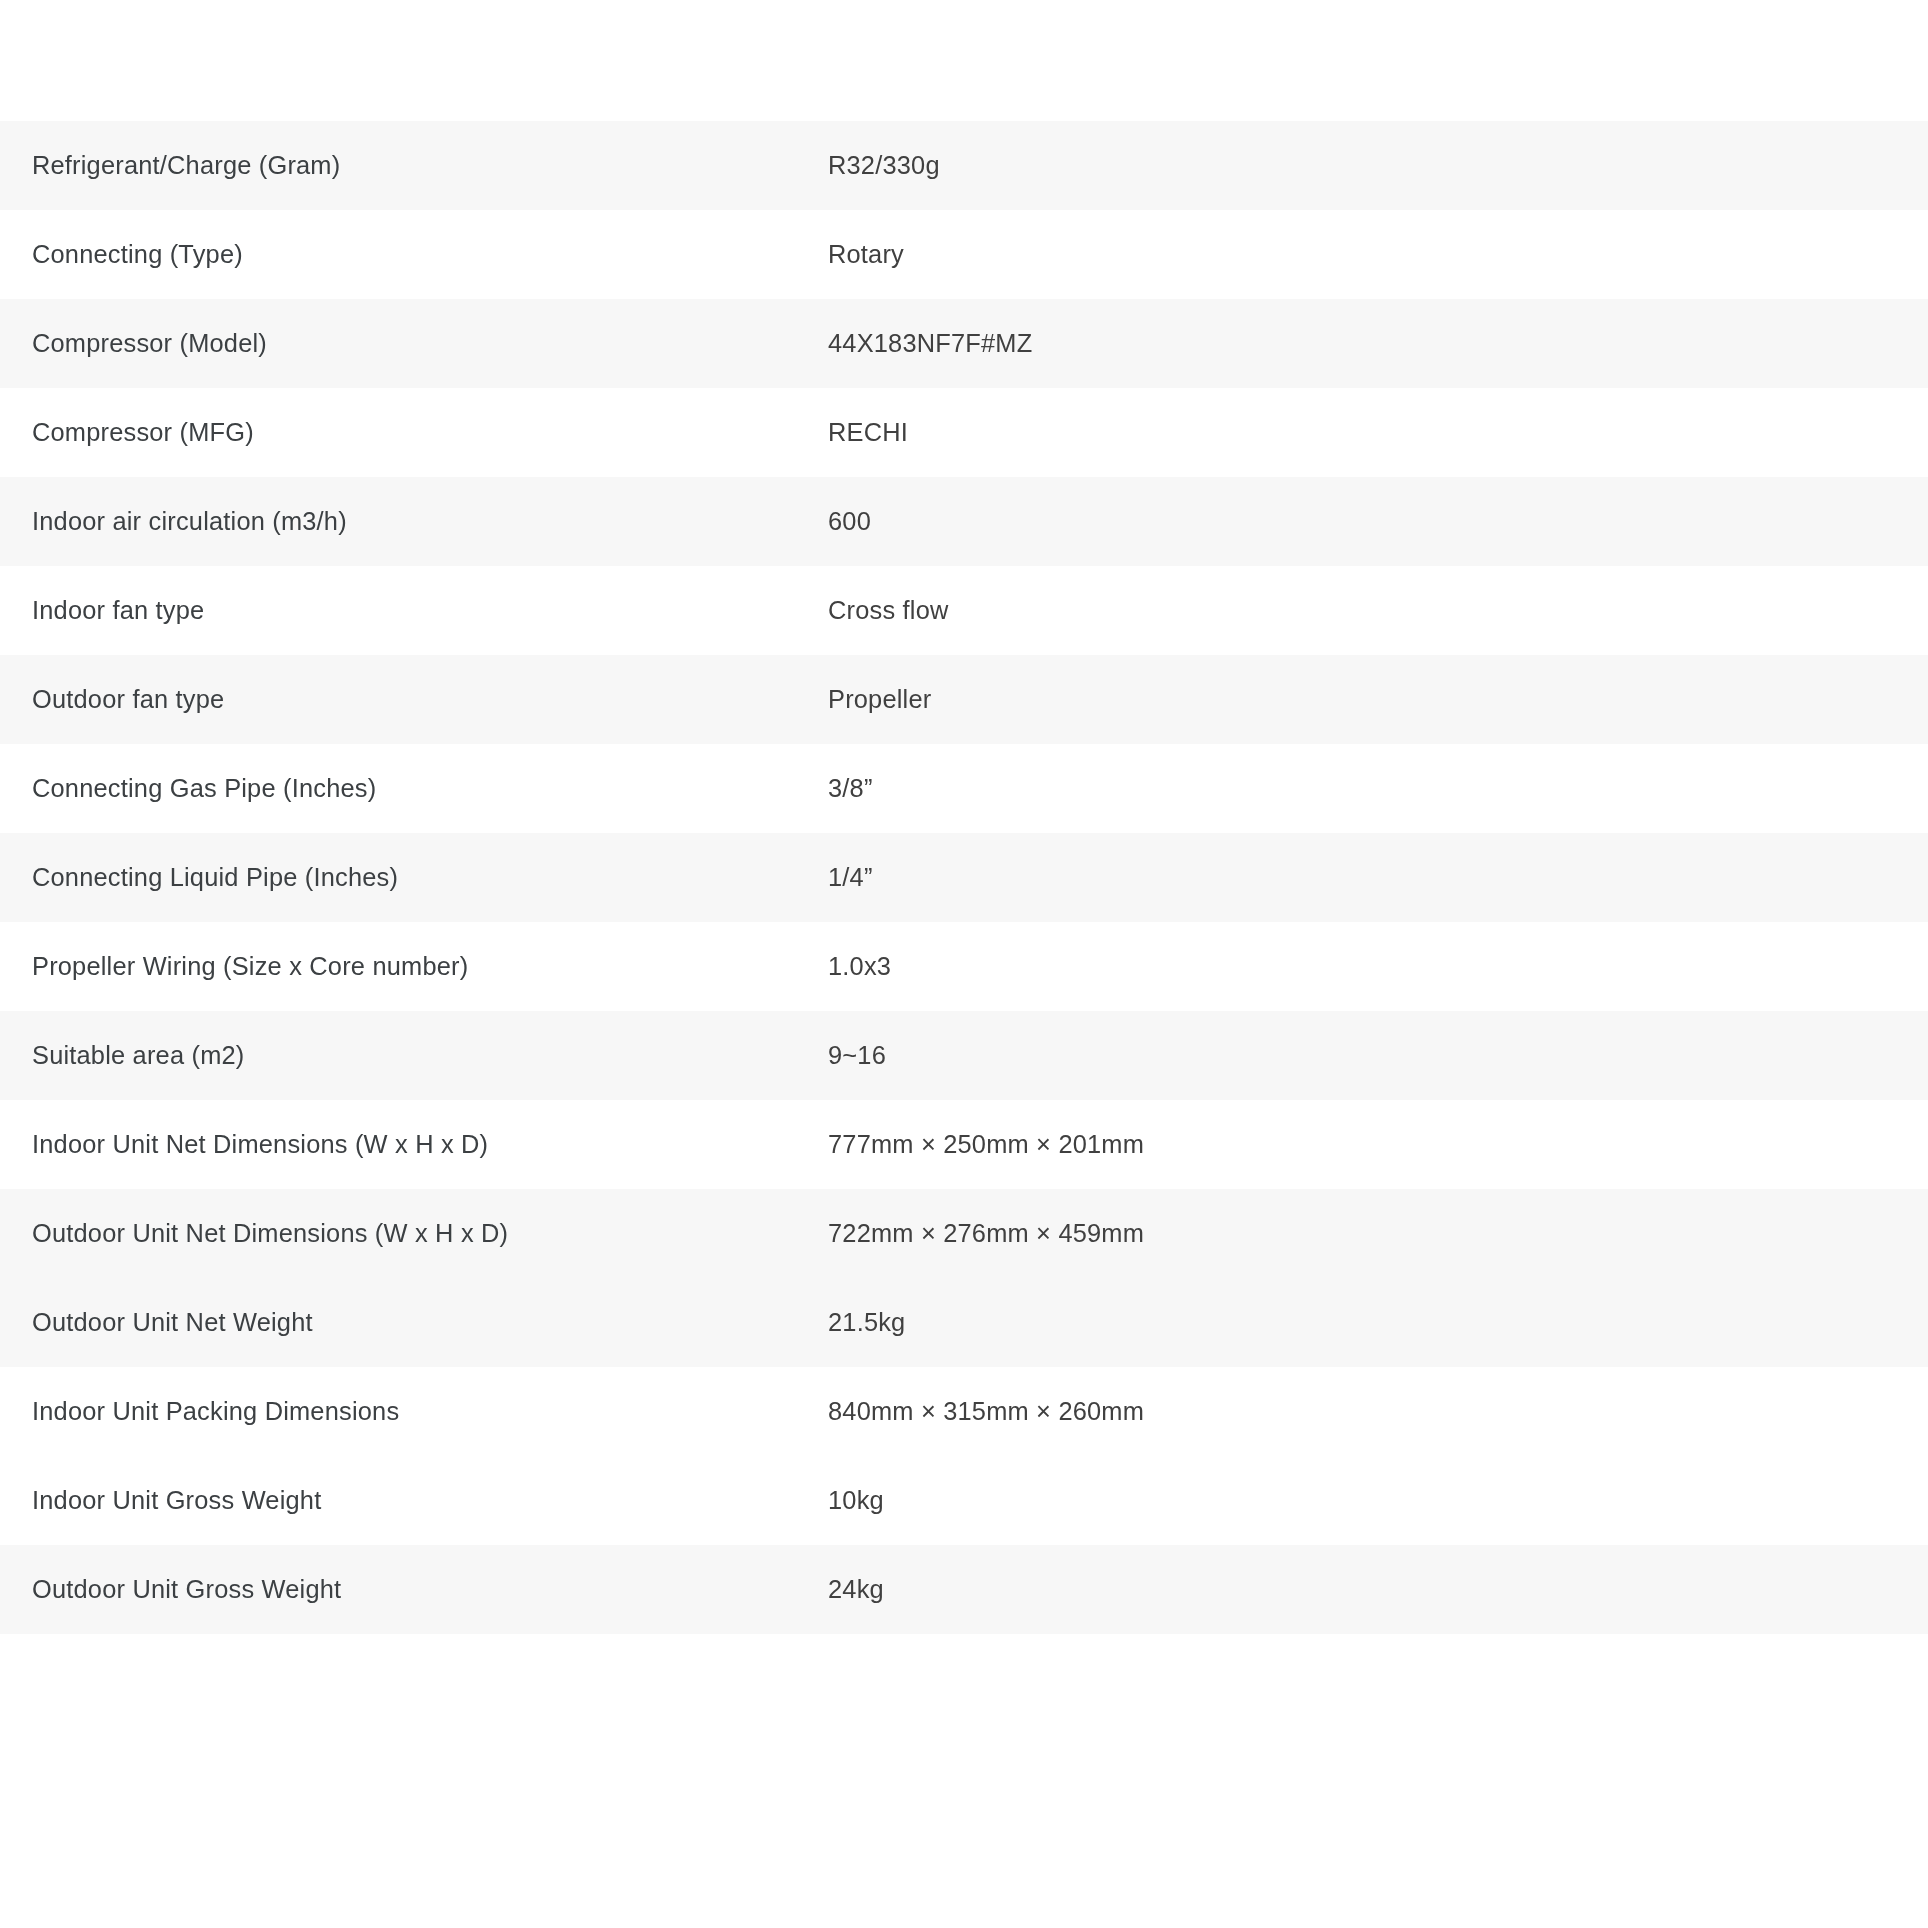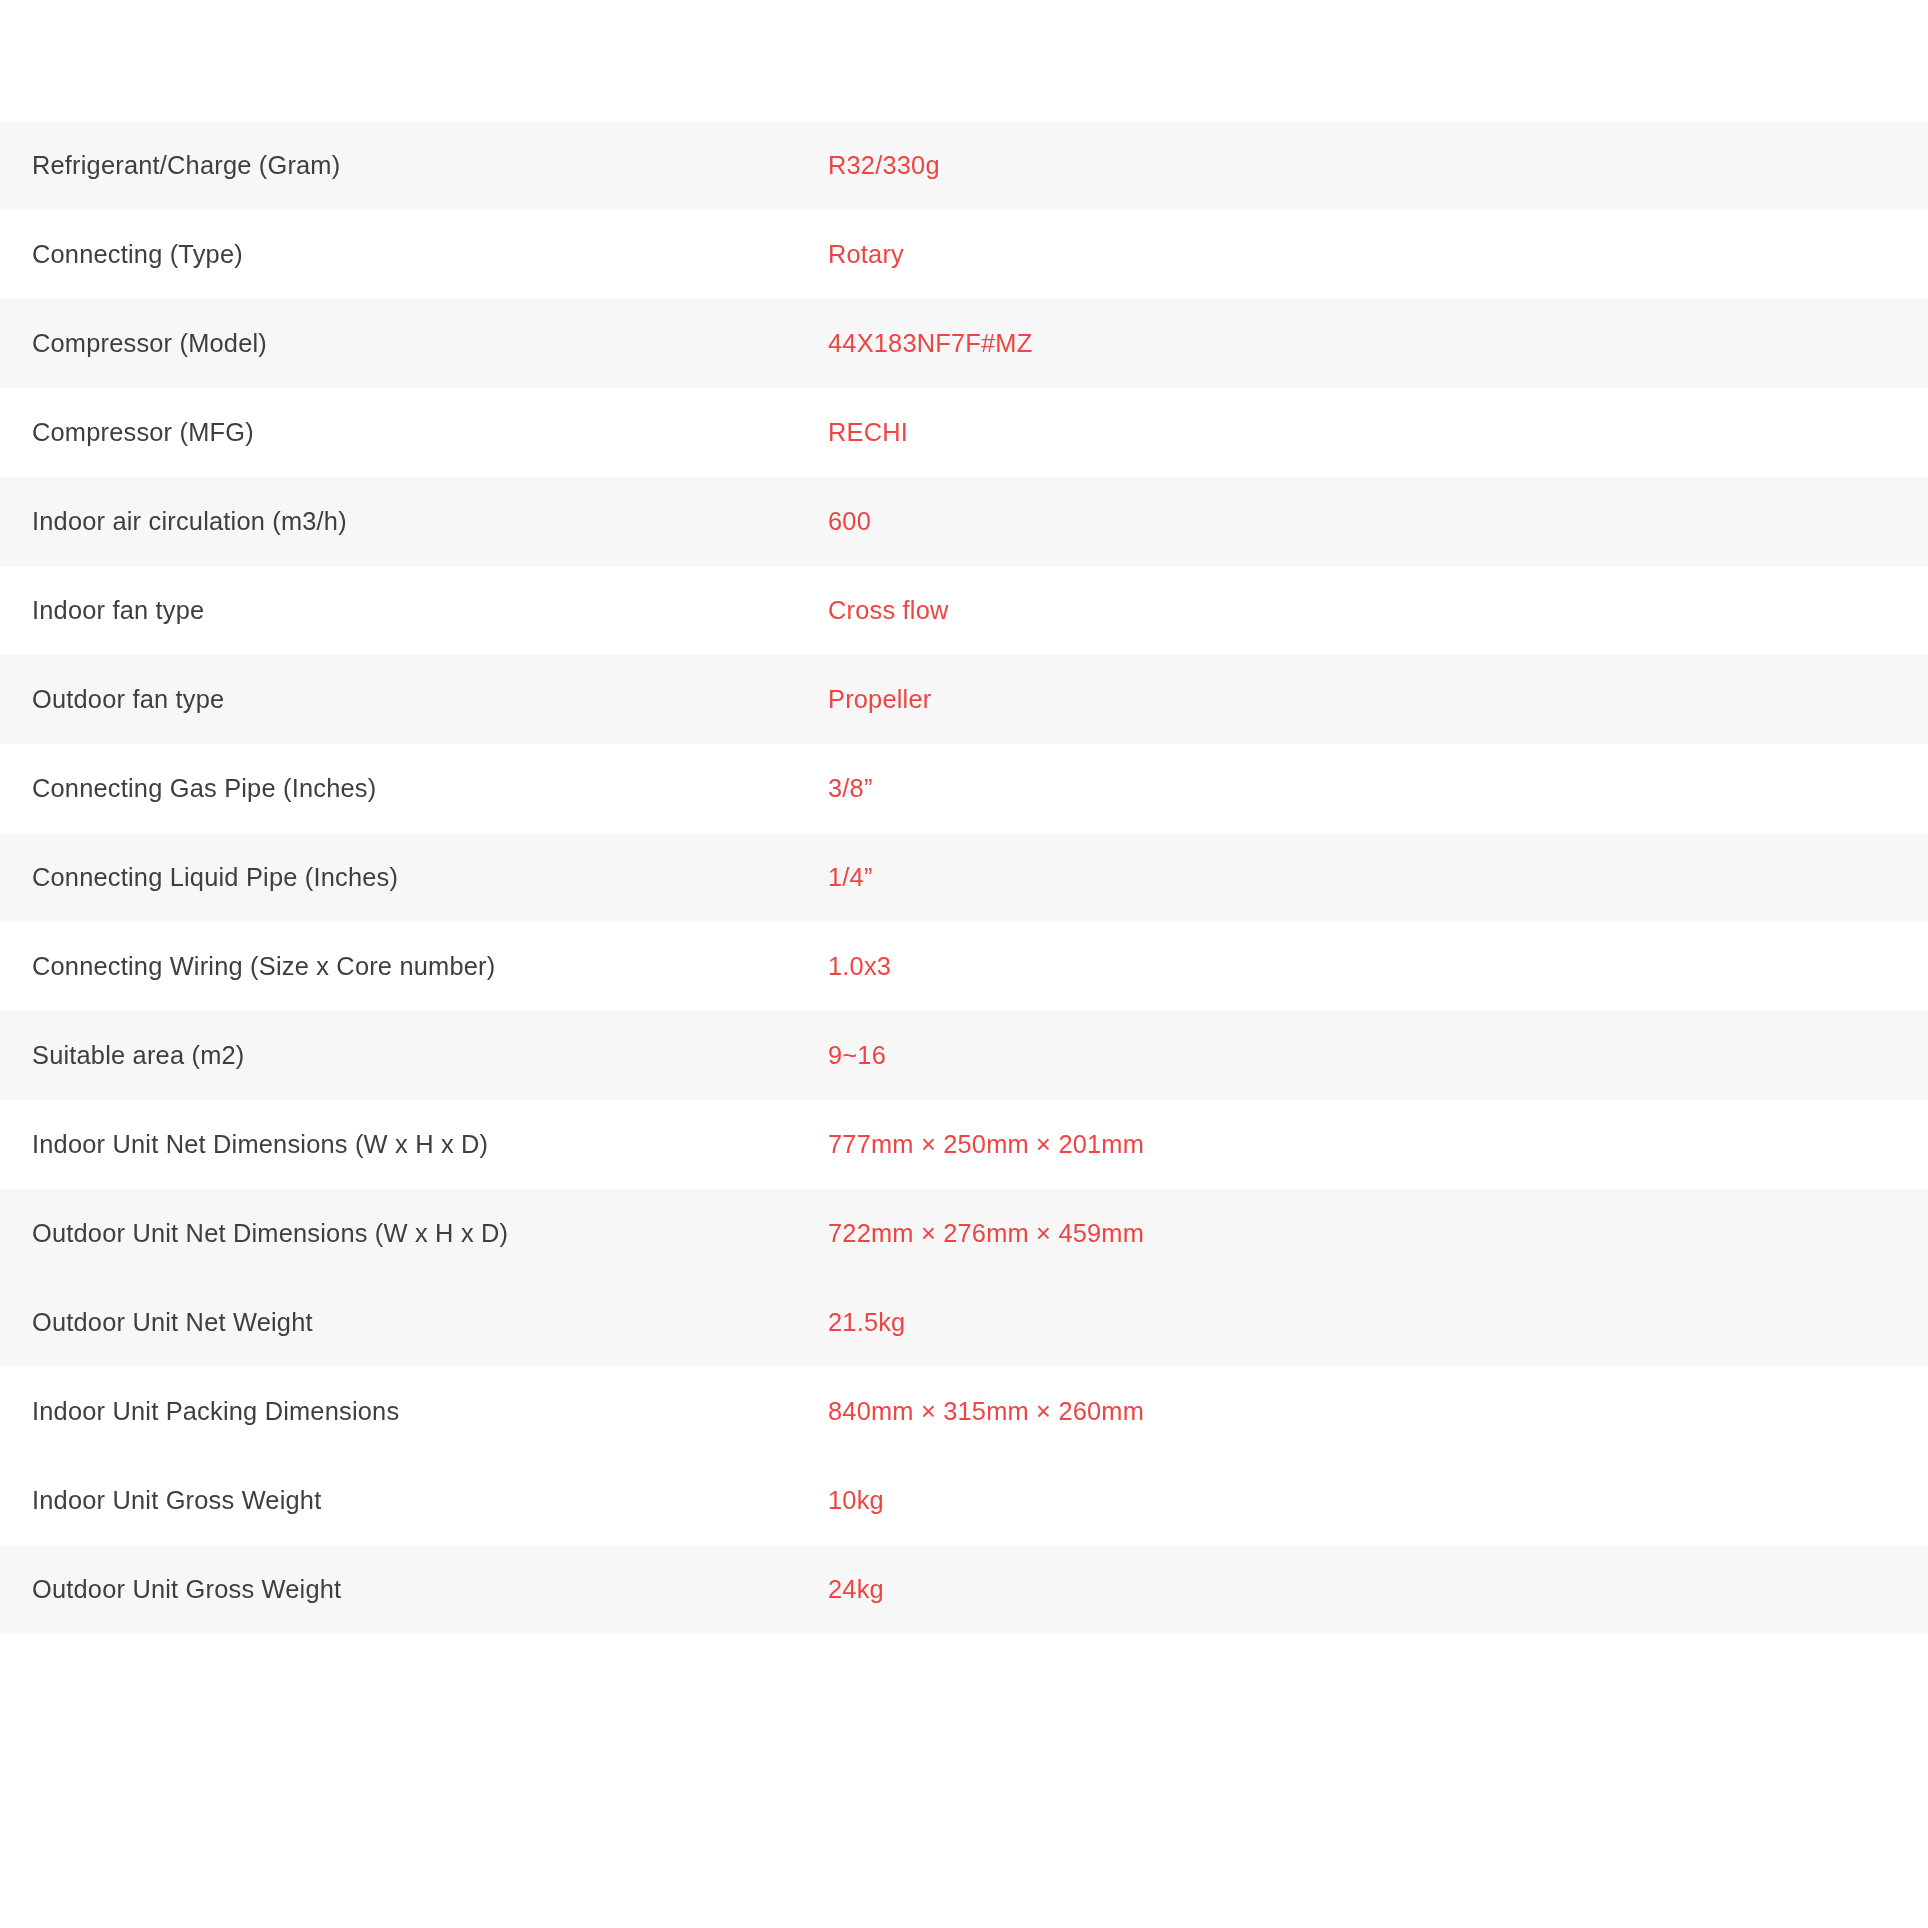--- a/index.html
+++ b/index.html
@@ -41,21 +41,21 @@
   }
   td.label {
     width: 796px;
     padding-left: 32px;
     color: #3c4043;
     font-size: 25.4px;
     letter-spacing: 0.2px;
     font-weight: 400;
   }
   td.value {
-    color: #ef4444;
+    color: #404040;
     font-size: 25.4px;
     letter-spacing: 0.2px;
     font-weight: 400;
     padding-left: 0;
   }
   .bottom-pad {
     height: 113px;
     background: #ffffff;
   }
 </style>
@@ -95,21 +95,21 @@
         </tr>
         <tr class="even">
           <td class="label">Connecting Gas Pipe (Inches)</td>
           <td class="value">3/8”</td>
         </tr>
         <tr class="odd">
           <td class="label">Connecting Liquid Pipe (Inches)</td>
           <td class="value">1/4”</td>
         </tr>
         <tr class="even">
-          <td class="label">Connecting Wiring (Size x Core number)</td>
+          <td class="label">Propeller Wiring (Size x Core number)</td>
           <td class="value">1.0x3</td>
         </tr>
         <tr class="odd">
           <td class="label">Suitable area (m2)</td>
           <td class="value">9~16</td>
         </tr>
         <tr class="even">
           <td class="label">Indoor Unit Net Dimensions (W x H x D)</td>
           <td class="value">777mm × 250mm × 201mm</td>
         </tr>

